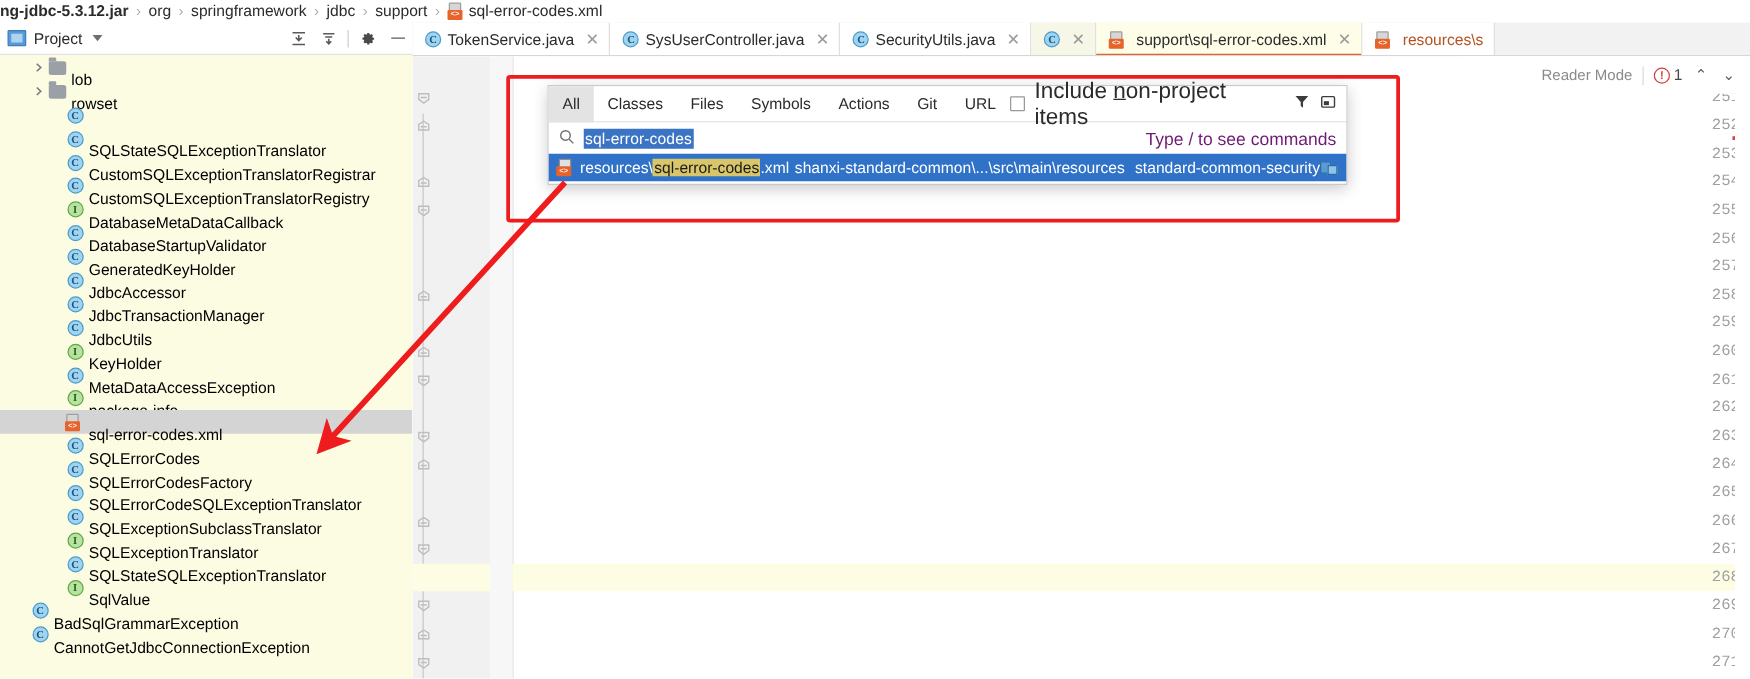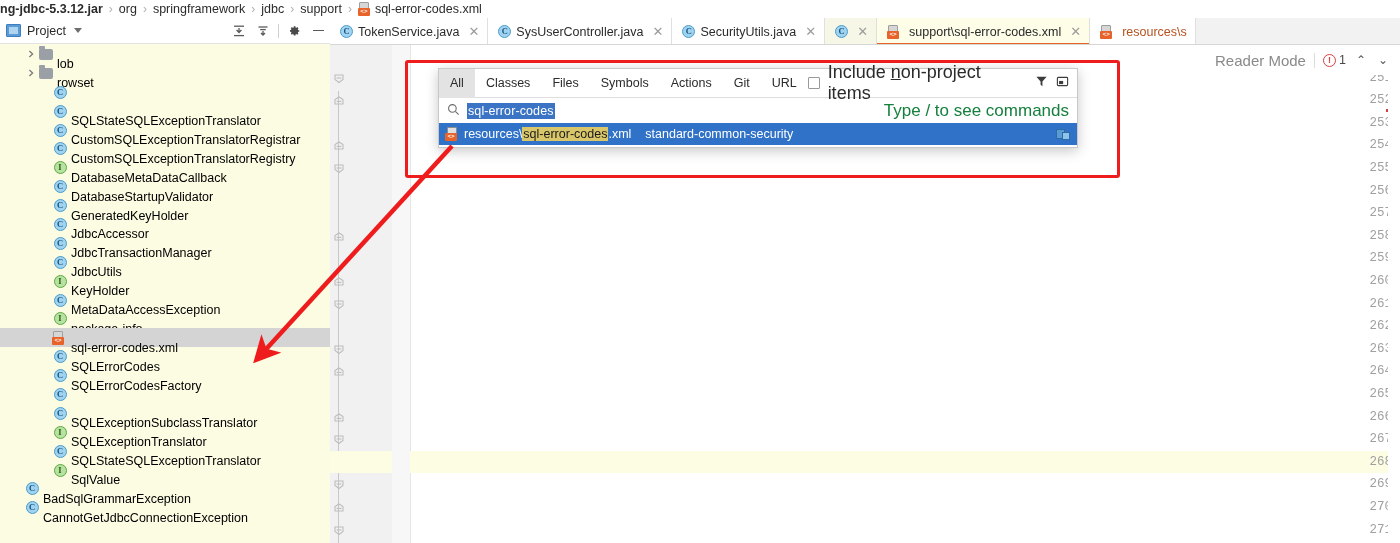--- a/index.html
+++ b/index.html
@@ -187,21 +187,21 @@
     position: absolute; left: 80px; top: 0; width: 1px; height: 498px; background: #e6e6e6;
   }
 
   
   .reader-strip {
     position: absolute; right: 0; top: 0; width: 230px; height: 30px;
     display: flex; align-items: center; justify-content: flex-end; gap: 8px;
     padding-right: 10px;
     background: #ffffff;
   }
-  .reader-mode-label { color: #8a8a8a; font-size: 15px; cursor: pointer; }
+  .reader-mode-label { color: #8a8a8a; font-size: 12px; cursor: pointer; }
   .reader-div { width:1px; height:15px; background:#dcdcdc; }
   .err-badge { display:flex; align-items:center; gap:3px; cursor:pointer; }
   .err-circle {
     width: 13px; height: 13px; border-radius: 50%;
     border: 1.4px solid #d64040; color: #d64040;
     font-size: 9px; line-height: 10px; text-align:center; font-weight: bold;
   }
   .err-count { color:#4a4a4a; font-size:12.5px; }
   .chev { color:#5a5a5a; font-size:12px; cursor:pointer; padding: 0 2px;}
   .scroll-marker {
@@ -239,21 +239,21 @@
 
   .se-search-row {
     height: 25px; display:flex; align-items:center; padding: 0 8px; background:#fff;
   }
   .search-ico { margin-right: 7px; }
   .se-query {
     background: #3b74c4; color: #ffffff; font-size: 12.5px;
     padding: 1px 1px; letter-spacing: 0.1px;
   }
   .se-hint {
-    margin-left: auto; color: #15803d; font-size: 17px;
+    margin-left: auto; color: #701a75; font-size: 14px;
   }
 
   .se-result {
     height: 22px; background: #2f72c7; display: flex; align-items: center;
     padding: 0 6px; color: #ffffff; font-size: 12.5px; white-space: nowrap;
     cursor: pointer;
   }
   .res-xml-ico {
     width: 14px; height: 14px; position: relative; margin-right: 5px; flex: 0 0 14px;
   }
@@ -489,20 +489,21 @@
         <span class="ti">
           <span class="cls-ico">C</span>
         </span>
         <span class="tlabel">SQLErrorCodesFactory</span>
       </div>
       <div class="tree-row" style="padding-left: 38px;">
         <span class="tw"></span>
         <span class="ti">
           <span class="cls-ico">C</span>
         </span>
+        <span class="tlabel">SQLErrorCodeSQLExceptionTranslator</span>
       </div>
       <div class="tree-row" style="padding-left: 38px;">
         <span class="tw"></span>
         <span class="ti">
           <span class="cls-ico">C</span>
         </span>
         <span class="tlabel">SQLExceptionSubclassTranslator</span>
       </div>
       <div class="tree-row" style="padding-left: 38px;">
         <span class="tw"></span>
@@ -719,20 +720,21 @@
     </div>
     <div class="se-result">
       <span class="res-xml-ico">
         <span class="page"></span>
           <span class="tag">&lt;&gt;</span>
       </span>
       <span>resources\</span>
         <span class="res-match">sql-error-codes</span>
         <span>.xml</span>
       <span style="width:5px;display:inline-block"></span>
+      <span>shanxi-standard-common\...\src\main\resources</span>
       <span style="width:9px;display:inline-block"></span>
       <span>standard-common-security</span>
       <span class="res-module-ico">
         <span class="b1"></span>
           <span class="b2"></span>
       </span>
     </div>
   </div>
 
   <div class="anno-rect"></div>

